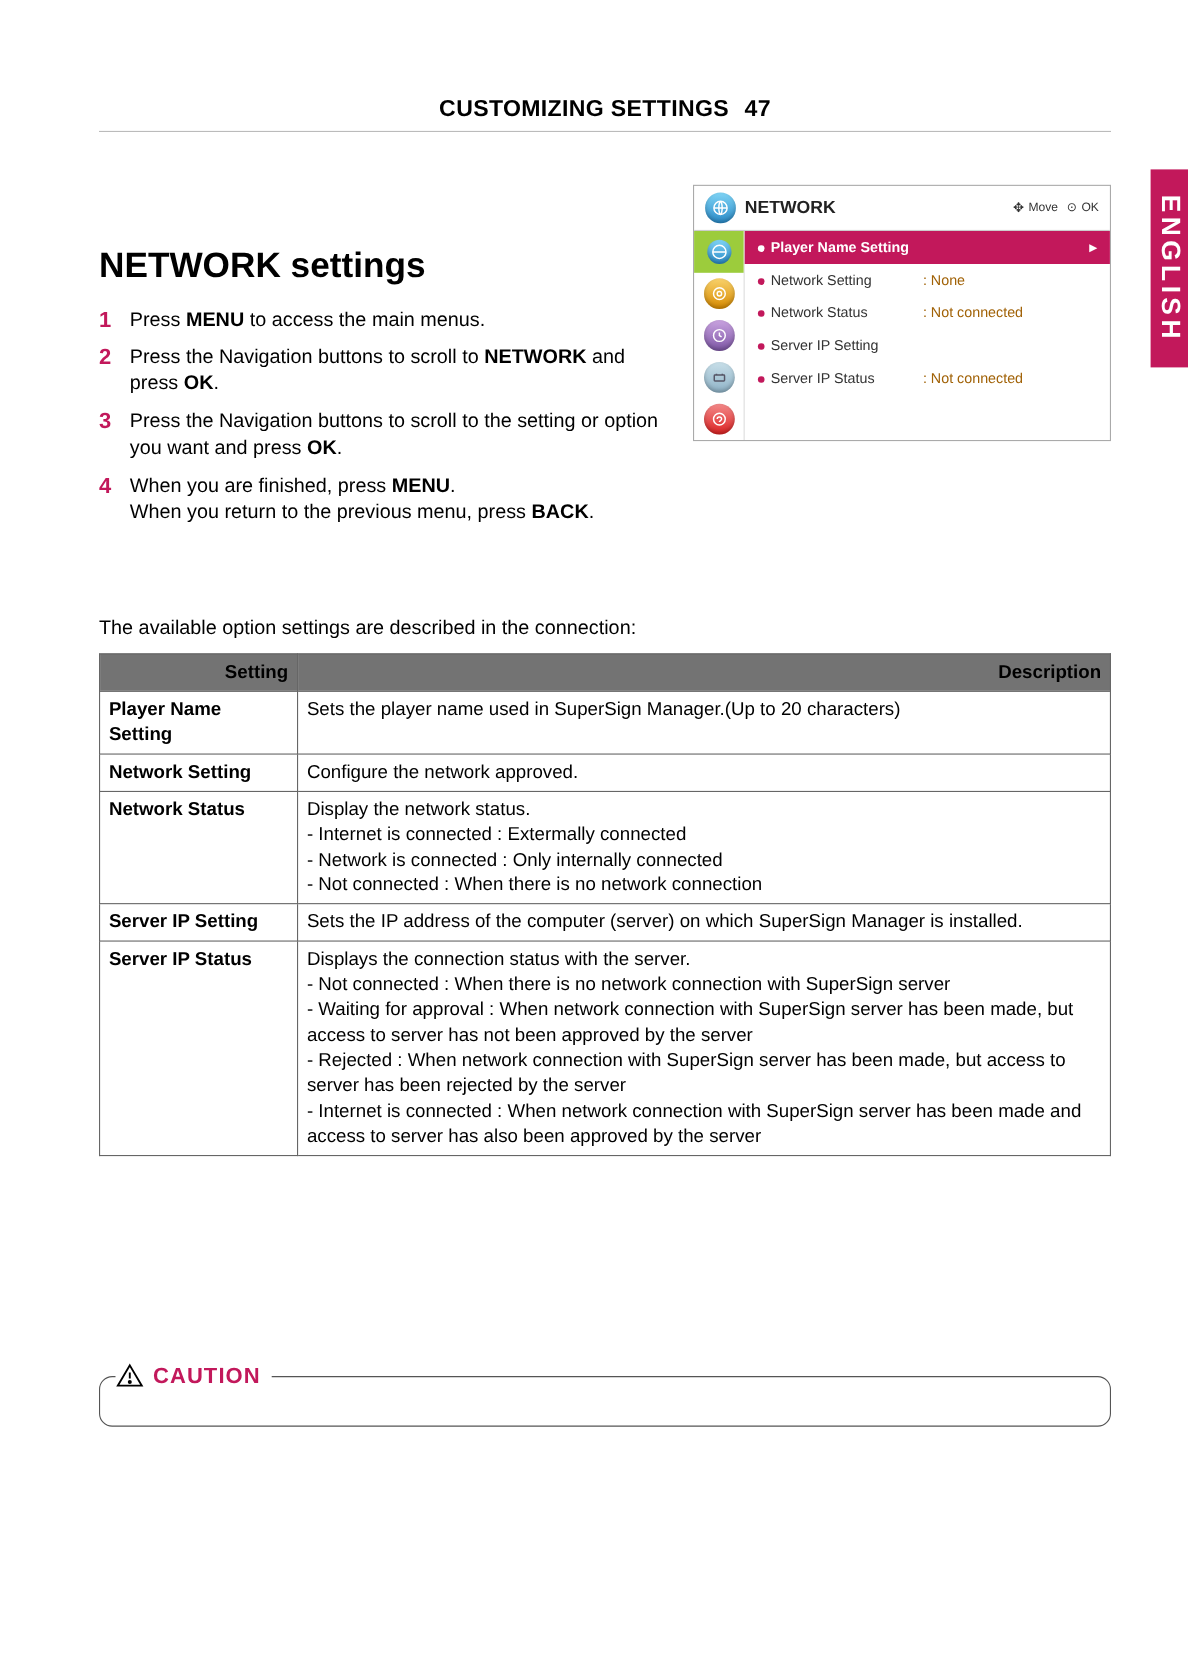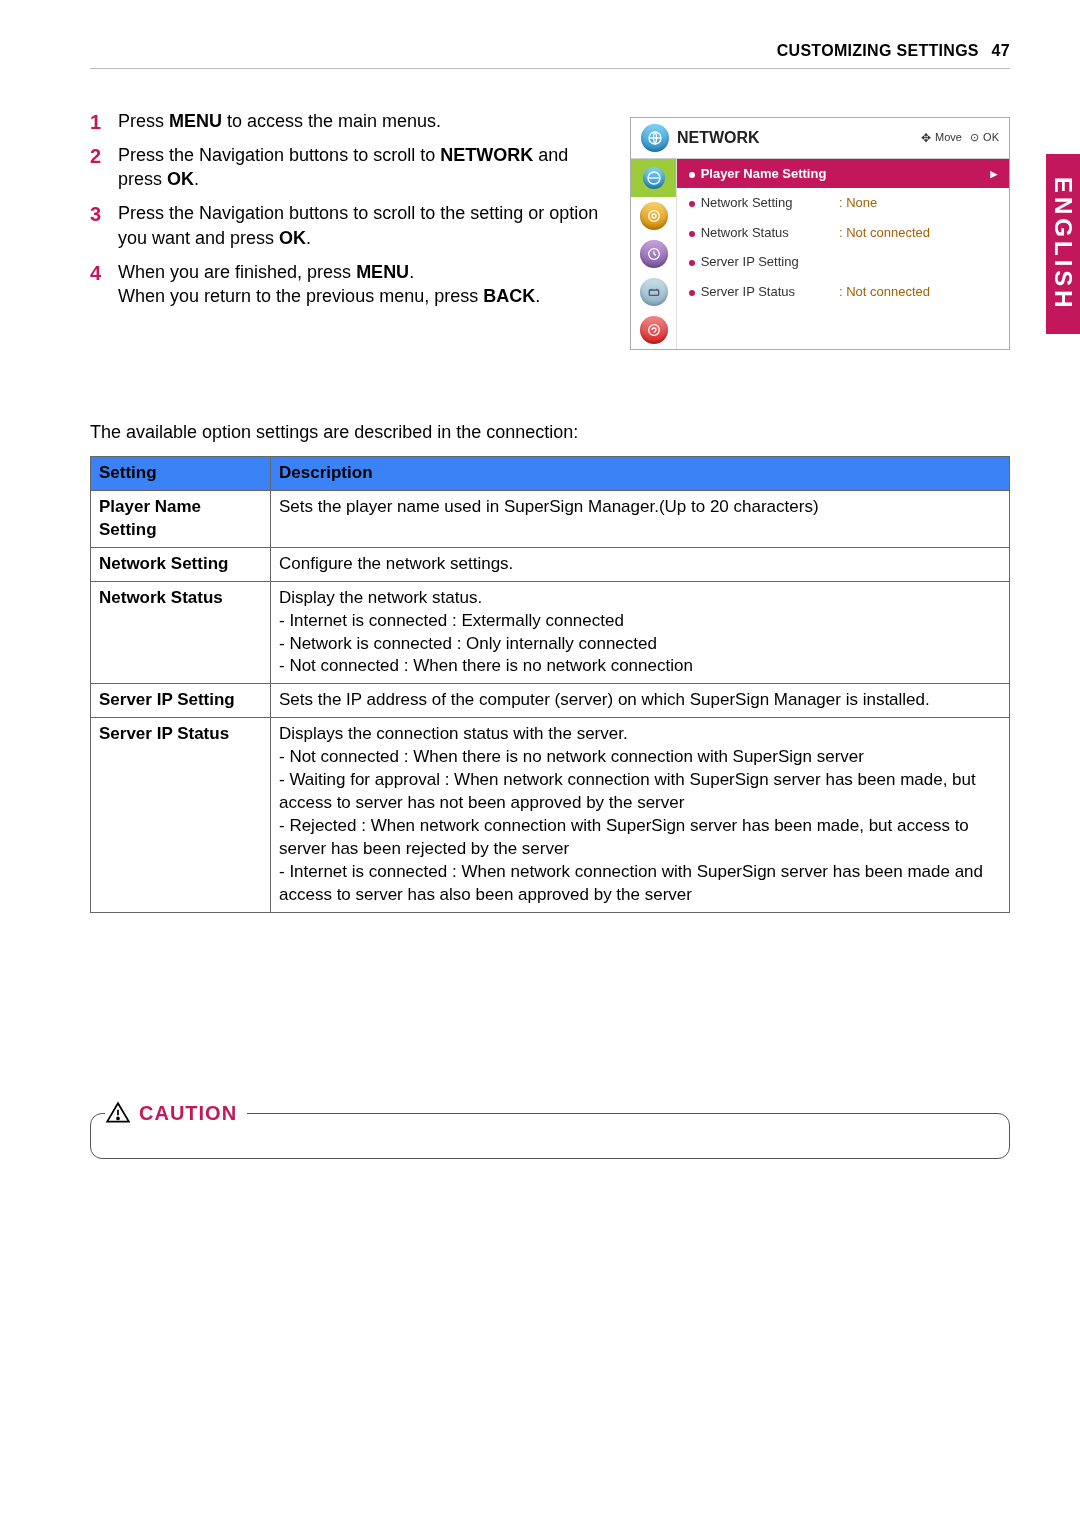--- a/index.html
+++ b/index.html
@@ -12,24 +12,25 @@
     height: 1524px;
     position: relative;
     font-size: 18px;
     line-height: 1.35;
   }
   .page {
     padding: 40px 70px 40px 90px;
     position: relative;
   }
   .running-head {
-    text-align: right;
-    font-size: 16px;
+    text-align: center;
+    font-size: 21px;
     letter-spacing: 0.3px;
     margin-bottom: 6px;
+    margin-top: 45px;
   }
   .running-head .label { font-weight: bold; }
   .running-head .page-num { font-weight: bold; margin-left: 8px; }
   hr.top-rule {
     border: none;
     border-top: 1px solid #bbb;
     margin: 0 0 40px 0;
   }
   .side-tab {
     position: absolute;
@@ -90,23 +91,23 @@
     border-collapse: collapse;
     font-size: 17px;
   }
   table.settings th, table.settings td {
     border: 1px solid #666;
     padding: 5px 8px;
     text-align: left;
     vertical-align: top;
   }
   table.settings th {
-    background: #3b82f6;
-    font-weight: bold;
-    text-align: left;
+    background: #737373;
+    font-weight: bold;
+    text-align: right;
   }
   td.setting-name { font-weight: bold; width: 180px; }
   .caution-box {
     border: 1px solid #555;
     border-radius: 12px;
     margin-top: 200px;
     padding: 22px 22px 22px 22px;
     position: relative;
     text-align: center;
   }
@@ -194,20 +195,21 @@
   <div class="running-head">
     <span class="label">CUSTOMIZING SETTINGS</span>
     <span class="page-num">47</span>
   </div>
   <hr class="top-rule">
 
   <div class="side-tab">ENGLISH</div>
 
   <div class="two-col">
     <div class="col-left">
+      <h2 class="section-title">NETWORK settings</h2>
       <ol class="steps">
         <li>
           <span>Press <b>MENU</b> to access the main menus.</span>
         </li>
         <li>
           <span>Press the Navigation buttons to scroll to <b>NETWORK</b> and press <b>OK</b>.</span>
         </li>
         <li>
           <span>Press the Navigation buttons to scroll to the setting or option you want and press <b>OK</b>.</span>
         </li>
@@ -315,21 +317,21 @@
         <th>Description</th>
       </tr>
     </thead>
     <tbody>
       <tr>
         <td class="setting-name">Player Name Setting</td>
         <td>Sets the player name used in SuperSign Manager.(Up to 20 characters)</td>
       </tr>
       <tr>
         <td class="setting-name">Network Setting</td>
-        <td>Configure the network settings.</td>
+        <td>Configure the network approved.</td>
       </tr>
       <tr>
         <td class="setting-name">Network Status</td>
         <td>Display the network status.<br>- Internet is connected : Extermally connected<br>- Network is connected : Only internally connected<br>- Not connected : When there is no network connection</td>
       </tr>
       <tr>
         <td class="setting-name">Server IP Setting</td>
         <td>Sets the IP address of the computer (server) on which SuperSign Manager is installed.</td>
       </tr>
       <tr>

